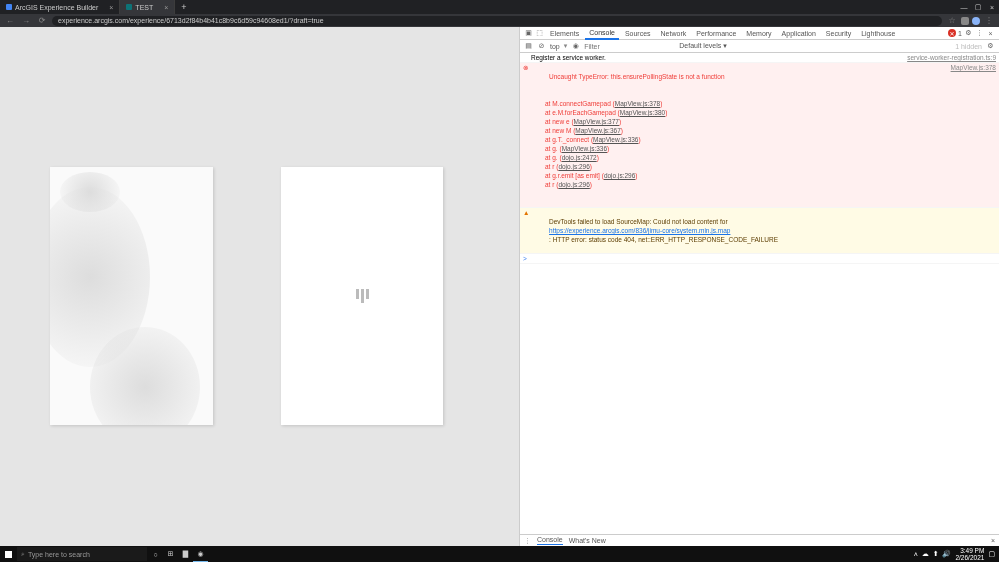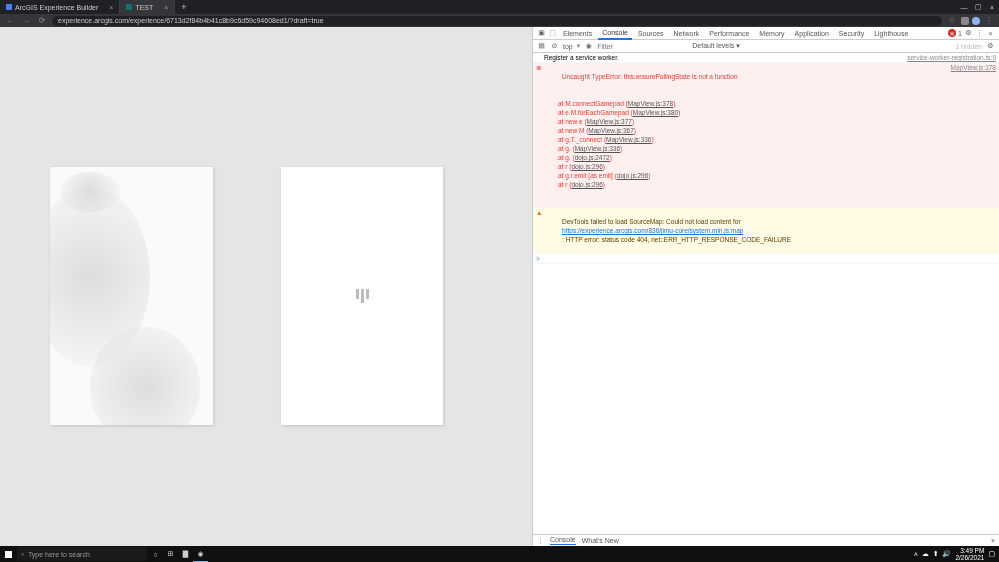--- a/index.html
+++ b/index.html
@@ -16,21 +16,21 @@
 .win-controls { margin-left: auto; display: flex; }
 .win-btn { width: 14px; height: 14px; color: #ccc; display: flex; align-items: center; justify-content: center; font-size: 7px; }
 
 .addrbar { height: 13px; background: #35363a; display: flex; align-items: center; gap: 4px; padding: 0 4px; }
 .nav-btn { width: 12px; color: #888; font-size: 8px; text-align: center; }
 .url-box { flex: 1; background: #202124; height: 10px; border-radius: 5px; display: flex; align-items: center; padding: 0 6px; color: #ccc; font-size: 7px; }
 .ext-icons { display: flex; gap: 3px; align-items: center; }
 .ext-icon { width: 8px; height: 8px; background: #888; border-radius: 2px; }
 
 
-.content { display: flex; height: 519px; position: absolute; top: 27px; left: 0; right: 0; gap: 13px; }
+.content { display: flex; height: 519px; position: absolute; top: 27px; left: 0; right: 0; }
 .left-pane { width: 519px; background: #e5e5e5; position: relative; }
 .right-pane { flex: 1; background: #fff; display: flex; flex-direction: column; border-left: 1px solid #ccc; }
 
 
 .map-widget { position: absolute; background: #fff; box-shadow: 1px 1px 3px rgba(0,0,0,0.15); }
 .map1 { left: 50px; top: 140px; width: 163px; height: 258px; overflow: hidden; }
 .map2 { left: 281px; top: 140px; width: 162px; height: 258px; display: flex; align-items: center; justify-content: center; }
 .spinner { display: flex; gap: 2px; }
 .spinner span { width: 3px; height: 10px; background: #bbb; }
 .spinner span:nth-child(2) { height: 14px; }

